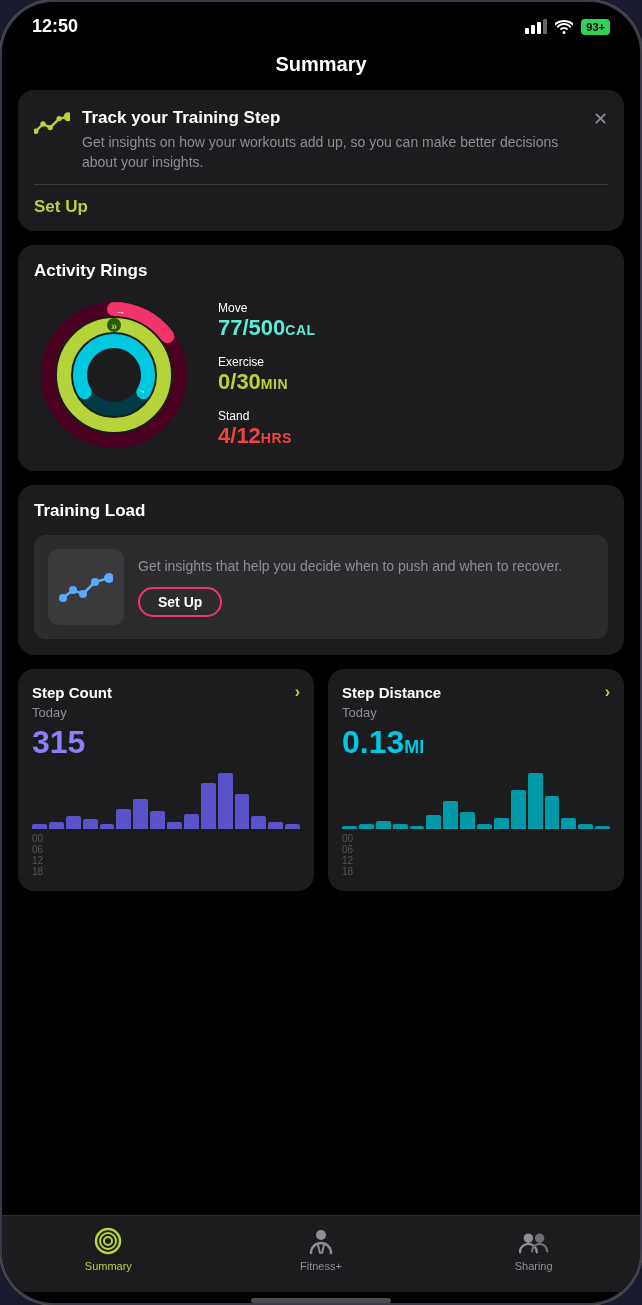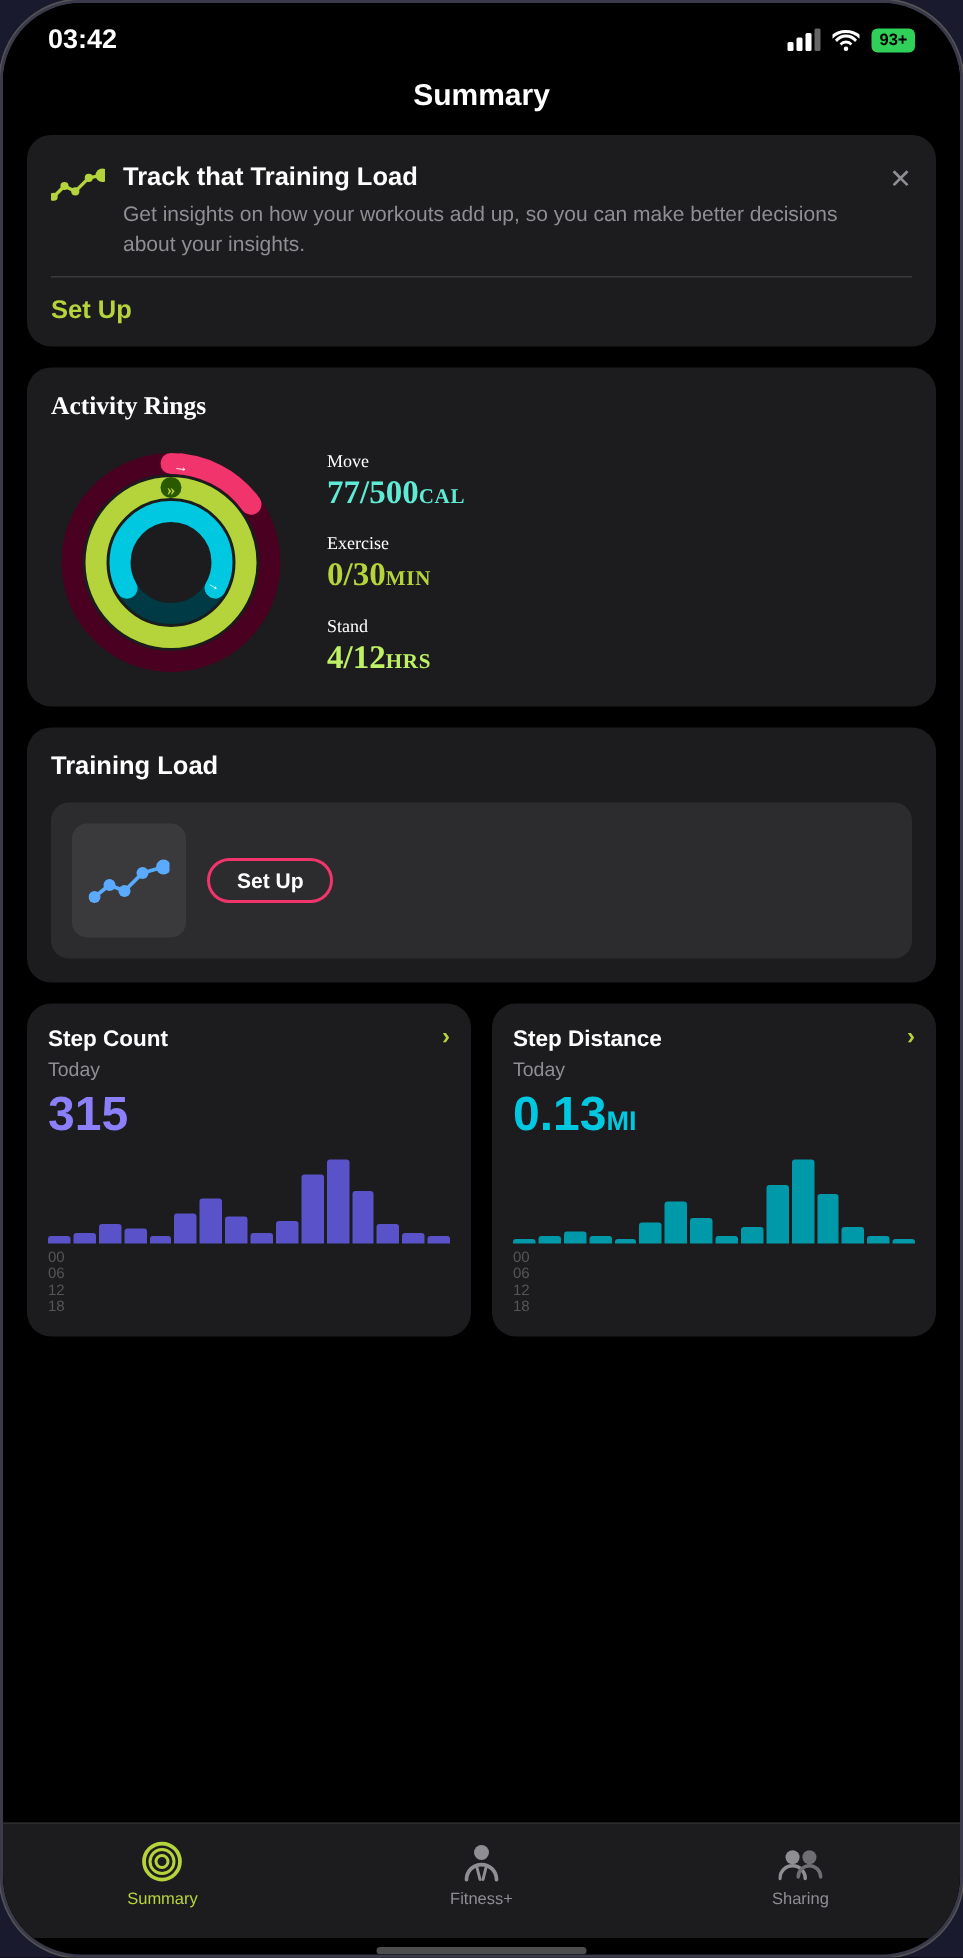--- a/index.html
+++ b/index.html
@@ -176,21 +176,20 @@
       cursor: pointer;
       padding: 0;
     }
 
     
     .section-card {
       background: #1c1c1e;
       border-radius: 16px;
       margin: 0 16px 14px;
       padding: 16px;
-      font-family: Liberation Serif, serif;
     }
 
     .section-title {
       color: #fff;
       font-size: 17px;
       font-weight: 700;
       margin-bottom: 14px;
     }
 
     .activity-content {
@@ -233,21 +232,21 @@
       font-weight: 700;
     }
     .stat-value .unit {
       font-size: 14px;
       font-weight: 700;
       letter-spacing: 0.5px;
     }
 
     .move-color { color: #5eead4; }
     .exercise-color { color: #b5d43b; }
-    .stand-color { color: #bef264; }
+    .stand-color { color: #ef4444; }
 
     
     .training-card {
       background: #1c1c1e;
       border-radius: 16px;
       margin: 0 16px 14px;
       padding: 16px;
     }
 
     .training-inner {
@@ -429,21 +428,21 @@
     }
   </style>
 </head>
 <body>
 
 <div class="phone-frame">
   <div class="dynamic-island"></div>
   <div class="phone-screen">
 
     <div class="status-bar">
-      <span class="status-time">03:42</span>
+      <span class="status-time">12:50</span>
       <div class="status-icons">
         <div class="signal-bars">
           <div class="signal-bar" style="height:6px"></div>
           <div class="signal-bar" style="height:9px"></div>
           <div class="signal-bar" style="height:12px"></div>
           <div class="signal-bar" style="height:15px; opacity:0.4"></div>
         </div>
         <svg width="18" height="14" viewBox="0 0 18 14" fill="white">
           <path d="M9 11a1.5 1.5 0 110 3 1.5 1.5 0 010-3zm0-4a5.5 5.5 0 014.243 2L12 10.3A3.5 3.5 0 009 9a3.5 3.5 0 00-3 1.3L4.757 9A5.5 5.5 0 019 7zm0-4a9.5 9.5 0 017.364 3.5L15 8a7.5 7.5 0 00-12 0L1.636 6.5A9.5 9.5 0 019 3zm0-3C13.08 0 16.75 1.57 19.5 4.12L18 5.8A12.5 12.5 0 009 2a12.5 12.5 0 00-9 3.8L-1.5 4.12A15 15 0 019 0z"></path>
         </svg>
@@ -461,21 +460,21 @@
             <svg viewBox="0 0 40 28" fill="none">
               <circle cx="38" cy="6" r="5" fill="#b5d43b"></circle>
               <polyline points="2,22 10,14 18,18 28,8 38,6" stroke="#b5d43b" stroke-width="2.5" fill="none" stroke-linecap="round" stroke-linejoin="round"></polyline>
               <circle cx="2" cy="22" r="3" fill="#b5d43b"></circle>
               <circle cx="10" cy="14" r="3" fill="#b5d43b"></circle>
               <circle cx="18" cy="18" r="3" fill="#b5d43b"></circle>
               <circle cx="28" cy="8" r="3" fill="#b5d43b"></circle>
             </svg>
           </div>
           <div class="promo-text-block">
-            <div class="promo-title">Track that Training Load</div>
+            <div class="promo-title">Track your Training Step</div>
             <div class="promo-desc">Get insights on how your workouts add up, so you can make better decisions about your insights.</div>
           </div>
           <span class="promo-close">✕</span>
         </div>
         <div class="promo-divider"></div>
         <button class="setup-btn">Set Up</button>
       </div>
 
       <div class="section-card">
         <div class="section-title">Activity Rings</div>
@@ -543,20 +542,21 @@
             <svg viewBox="0 0 54 38" fill="none">
               <circle cx="50" cy="10" r="5" fill="#5aabff"></circle>
               <polyline points="4,30 14,22 24,26 36,14 50,10" stroke="#5aabff" stroke-width="2.5" fill="none" stroke-linecap="round" stroke-linejoin="round"></polyline>
               <circle cx="4" cy="30" r="4" fill="#5aabff"></circle>
               <circle cx="14" cy="22" r="4" fill="#5aabff"></circle>
               <circle cx="24" cy="26" r="4" fill="#5aabff"></circle>
               <circle cx="36" cy="14" r="4" fill="#5aabff"></circle>
             </svg>
           </div>
           <div class="training-text">
+            <div class="training-desc">Get insights that help you decide when to push and when to recover.</div>
             <button class="setup-btn-outlined">Set Up</button>
           </div>
         </div>
       </div>
 
       <div class="mini-cards-row">
 
         <div class="mini-card">
           <div class="mini-card-header">
             <span class="mini-card-title">Step Count</span>

